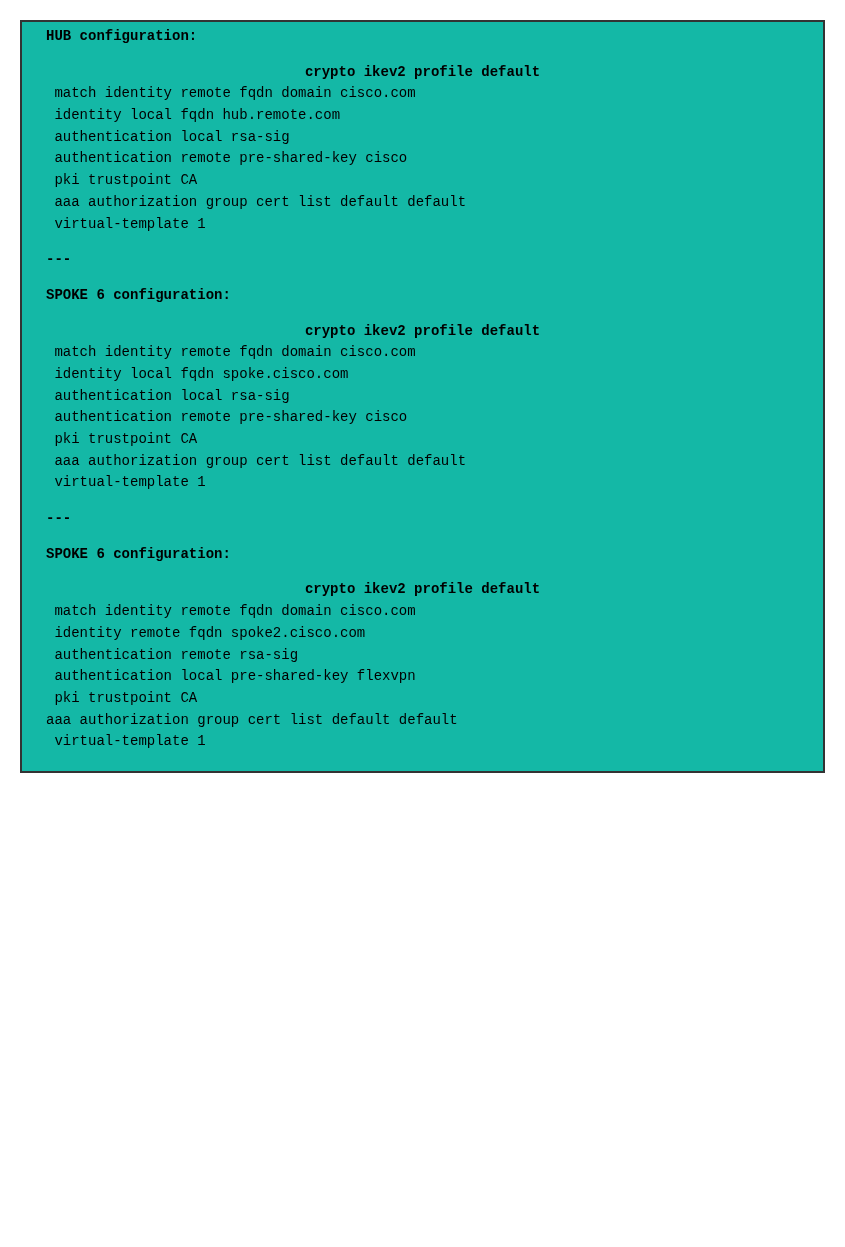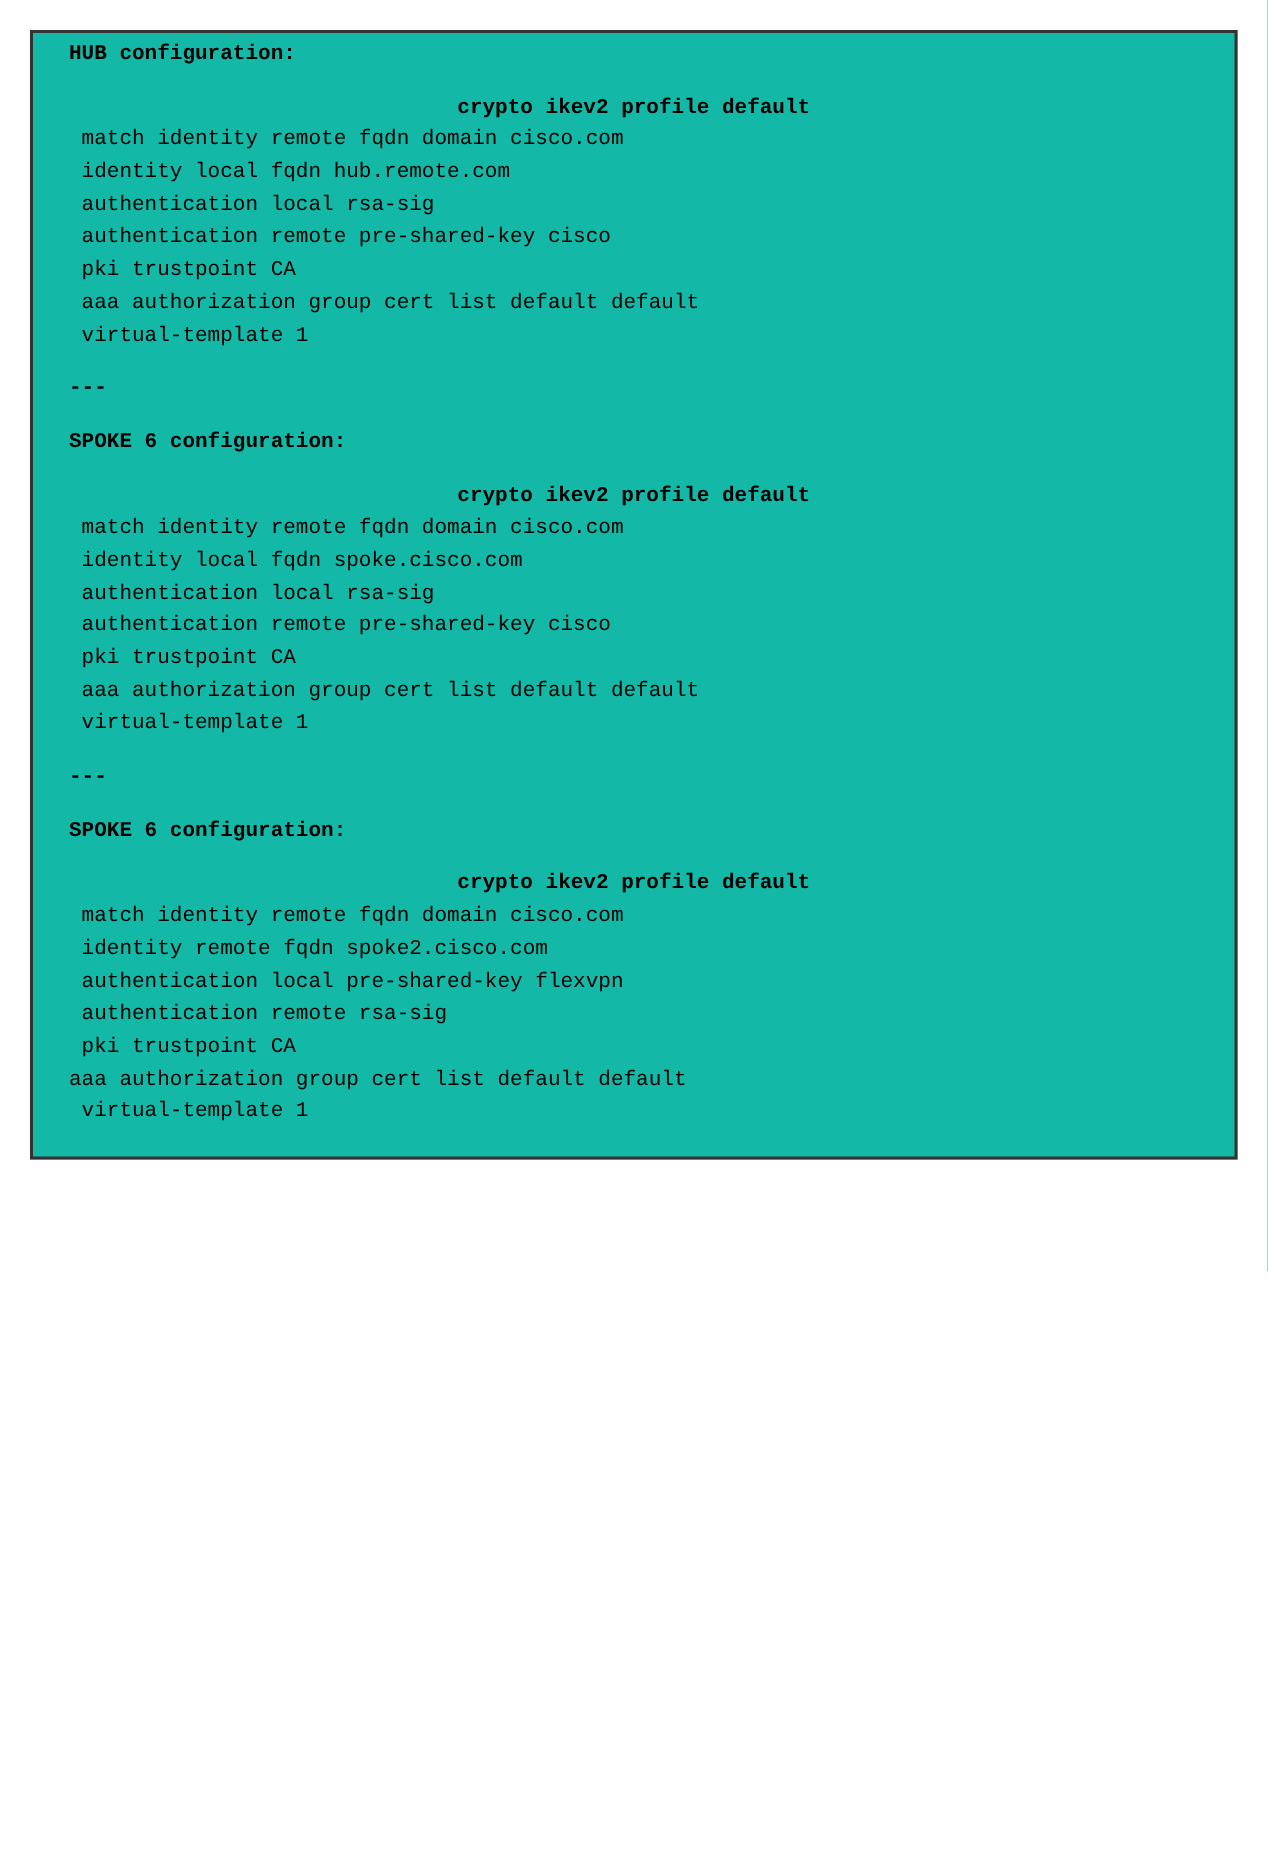--- a/index.html
+++ b/index.html
@@ -79,19 +79,19 @@
       <span class="code-line"> pki trustpoint CA</span>
       <span class="code-line"> aaa authorization group cert list default default</span>
       <span class="code-line"> virtual-template 1</span>
     </div>
     <div class="separator">---</div>
     <div class="section-title">SPOKE 6 configuration:</div>
     <div class="code-block">
       <span class="code-line bold">crypto ikev2 profile default</span>
       <span class="code-line"> match identity remote fqdn domain cisco.com</span>
       <span class="code-line"> identity remote fqdn spoke2.cisco.com</span>
+      <span class="code-line"> authentication remote rsa-sig</span>
       <span class="code-line"> authentication local pre-shared-key flexvpn</span>
-      <span class="code-line"> authentication remote rsa-sig</span>
       <span class="code-line"> pki trustpoint CA</span>
       <span class="code-line">aaa authorization group cert list default default</span>
       <span class="code-line"> virtual-template 1</span>
     </div>
   </div>
 
 </body></html>

